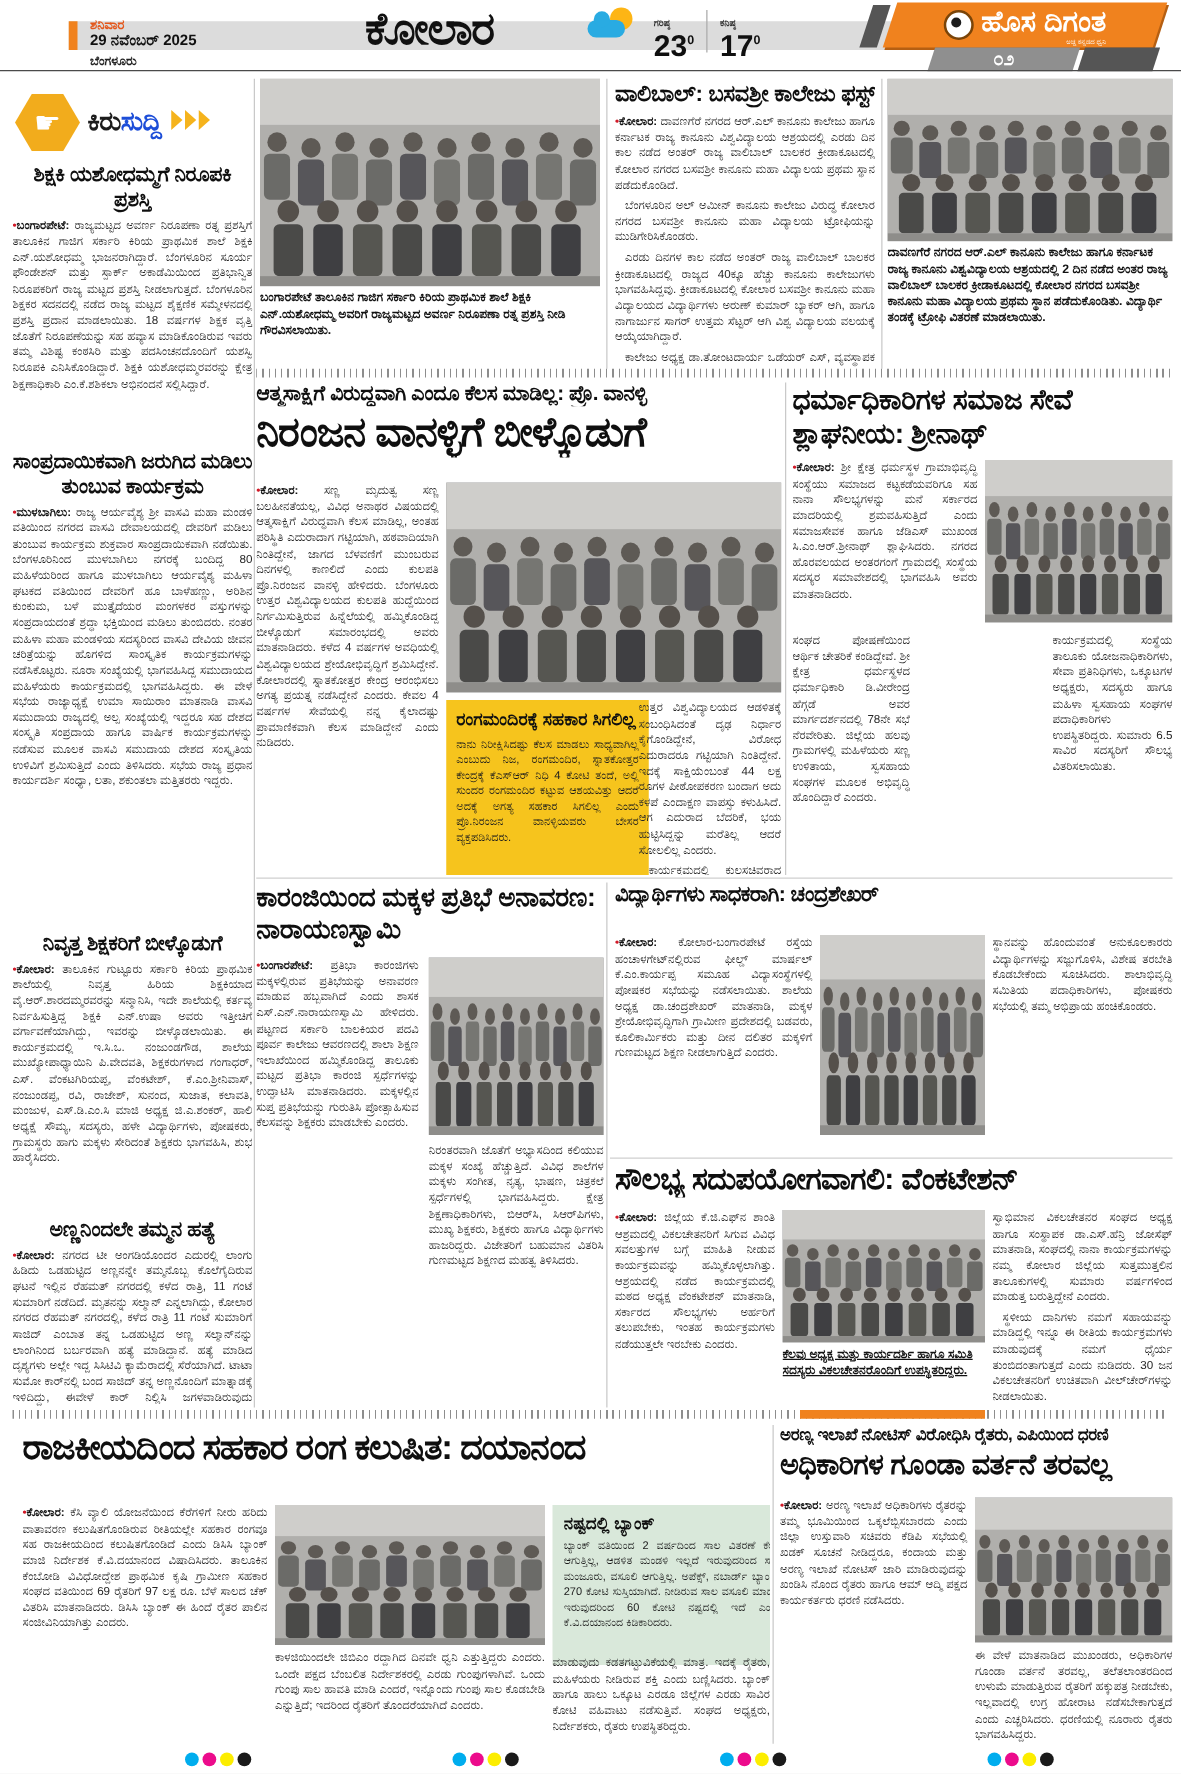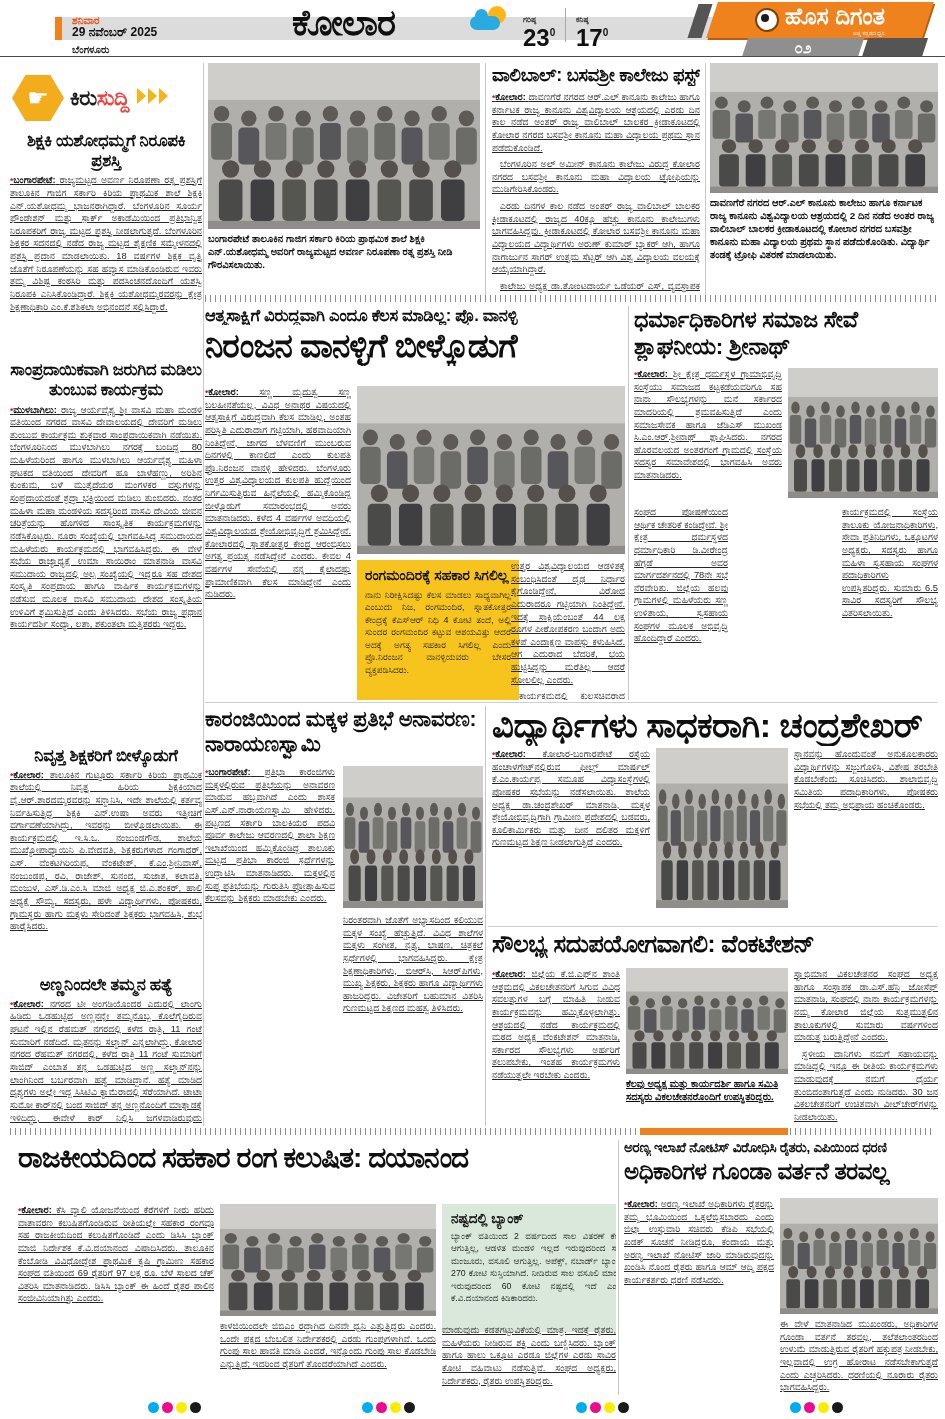--- a/index.html
+++ b/index.html
@@ -1,19 +1,19 @@
 <!DOCTYPE html>
 <html><head>
 <meta charset="utf-8">
 <style>
   html,body{margin:0;padding:0;background:#efefef;}
   #page{position:relative;width:945px;height:1419px;margin:0 auto;background:#ffffff;
         font-family:"Liberation Sans",sans-serif;color:#1c1c1c;overflow:hidden;}
   .abs{position:absolute;}
-  .body{font-size:9.3px;line-height:1.36;text-align:justify;color:#262626;overflow:hidden;text-decoration:underline;}
+  .body{font-size:9.3px;line-height:1.36;text-align:justify;color:#262626;overflow:hidden;}
   .body p{margin:0 0 4px 0;text-indent:8px;}
   .body p.first{text-indent:0;}
   .dl{font-weight:bold;color:#111;}
   .dl::before{content:"\2022 ";color:#d11a28;font-weight:bold;}
   .hl{font-weight:bold;color:#0f0f0f;letter-spacing:-0.3px;}
   .cap{font-size:9.8px;font-weight:bold;line-height:1.32;color:#111;text-align:left;overflow:hidden;}
   .vline{position:absolute;width:1px;background:#c9c9c9;}
   .hline{position:absolute;height:1px;background:#cfcfcf;}
   .hatch{background:repeating-linear-gradient(90deg,#8d8d8d 0 1px,transparent 1px 5px);}
   .ph{background:#aeaeae;overflow:hidden;}
@@ -47,21 +47,21 @@
   .darkskew{background:#555;transform:skewX(-18deg);}
   
   .wicon{width:46px;height:34px;position:relative;}
   .wicon .sun{position:absolute;left:18px;top:0;width:18px;height:18px;border-radius:50%;background:#fdb515;}
   .wicon .cloud{position:absolute;left:0;top:10px;width:30px;height:14px;border-radius:8px;background:#29abe2;}
   .wicon .cloud::before{content:"";position:absolute;left:5px;top:-7px;width:13px;height:13px;border-radius:50%;background:#29abe2;}
   
   .hex{width:52px;height:46px;background:#f2ac1c;clip-path:polygon(26% 0,74% 0,100% 50%,74% 100%,26% 100%,0 50%);
        display:flex;align-items:center;justify-content:center;color:#fff;font-size:24px;}
   .kiru-title{font-size:21px;font-weight:bold;letter-spacing:-0.5px;}
-  .kiru-red{color:#ef4444;}
+  .kiru-red{color:#1d4ed8;}
   .chev{display:inline-block;width:0;height:0;border-left:9px solid #f5b31c;
         border-top:8px solid transparent;border-bottom:8px solid transparent;margin-left:2px;}
   .kiru-h{font-size:16.5px;font-weight:bold;text-align:center;line-height:1.22;color:#0f0f0f;margin:9px 0 4px 0;letter-spacing:-0.3px;}
   .dotrow{display:flex;gap:3px;}
   .dot{width:11px;height:11px;border-radius:50%;}
 </style>
 </head>
 <body>
 
 <div id="page">
@@ -410,21 +410,21 @@
           <rect y="68.5" width="120" height="3.5" fill="#8e8d8a"></rect>
         </svg>
       </div>
     <div class="abs body" style="left:138px;top:208px;width:140px;height:212px;">
       <p class="first">ನಿರಂತರವಾಗಿ ಜೊತೆಗೆ ಅಭ್ಯಾಸದಿಂದ ಕಲಿಯುವ ಮಕ್ಕಳ ಸಂಖ್ಯೆ ಹೆಚ್ಚುತ್ತಿದೆ. ವಿವಿಧ ಶಾಲೆಗಳ ಮಕ್ಕಳು ಸಂಗೀತ, ನೃತ್ಯ, ಭಾಷಣ, ಚಿತ್ರಕಲೆ ಸ್ಪರ್ಧೆಗಳಲ್ಲಿ ಭಾಗವಹಿಸಿದ್ದರು. ಕ್ಷೇತ್ರ ಶಿಕ್ಷಣಾಧಿಕಾರಿಗಳು, ಬಿಆರ್‌ಸಿ, ಸಿಆರ್‌ಪಿಗಳು, ಮುಖ್ಯ ಶಿಕ್ಷಕರು, ಶಿಕ್ಷಕರು ಹಾಗೂ ವಿದ್ಯಾರ್ಥಿಗಳು ಹಾಜರಿದ್ದರು. ವಿಜೇತರಿಗೆ ಬಹುಮಾನ ವಿತರಿಸಿ ಗುಣಮಟ್ಟದ ಶಿಕ್ಷಣದ ಮಹತ್ವ ತಿಳಿಸಿದರು.</p>
     </div>
   </div>
   <div class="vline" style="left:485px;top:706px;height:420px;"></div>
 
   <div class="abs" style="left:492px;top:706px;width:446px;height:216px;overflow:hidden;">
-    <div class="hl nowrap" style="font-size:34px;letter-spacing:-0.5px;">ವಿದ್ಯಾರ್ಥಿಗಳು ಸಾಧಕರಾಗಿ: ಚಂದ್ರಶೇಖರ್</div>
+    <div class="hl nowrap" style="font-size:17px;letter-spacing:-0.5px;">ವಿದ್ಯಾರ್ಥಿಗಳು ಸಾಧಕರಾಗಿ: ಚಂದ್ರಶೇಖರ್</div>
     <div class="abs body" style="left:0;top:42px;width:158px;height:174px;">
       <p class="first"><b class="dl">ಕೋಲಾರ:</b> <span>ಕೋಲಾರ-ಬಂಗಾರಪೇಟೆ ರಸ್ತೆಯ ಹಂಚಾಳಗೇಟ್‌ನಲ್ಲಿರುವ ಫೀಲ್ಡ್ ಮಾರ್ಷಲ್ ಕೆ.ಎಂ.ಕಾರ್ಯಪ್ಪ ಸಮೂಹ ವಿದ್ಯಾಸಂಸ್ಥೆಗಳಲ್ಲಿ ಪೋಷಕರ ಸಭೆಯನ್ನು ನಡೆಸಲಾಯಿತು. ಶಾಲೆಯ ಅಧ್ಯಕ್ಷ ಡಾ.ಚಂದ್ರಶೇಖರ್ ಮಾತನಾಡಿ, ಮಕ್ಕಳ ಶ್ರೇಯೋಭಿವೃದ್ಧಿಗಾಗಿ ಗ್ರಾಮೀಣ ಪ್ರದೇಶದಲ್ಲಿ ಬಡವರು, ಕೂಲಿಕಾರ್ಮಿಕರು ಮತ್ತು ದೀನ ದಲಿತರ ಮಕ್ಕಳಿಗೆ ಗುಣಮಟ್ಟದ ಶಿಕ್ಷಣ ನೀಡಲಾಗುತ್ತಿದೆ ಎಂದರು.</span></p>
     </div>
     <div class="abs ph" style="left:164px;top:42px;width:132px;height:160px;">
         <svg viewBox="0 0 120 72" preserveAspectRatio="none">
           <rect width="120" height="72" fill="#b0afac"></rect>
           <rect width="120" height="16" fill="#cfcecb"></rect>
           <circle cx="6" cy="22" r="3.4" fill="#5e5a55"></circle>
           <rect x="1.4000000000000004" y="26" width="9.2" height="16" rx="2" fill="#6b6b68"></rect>
           <circle cx="18" cy="24" r="3.4" fill="#5e5a55"></circle>

